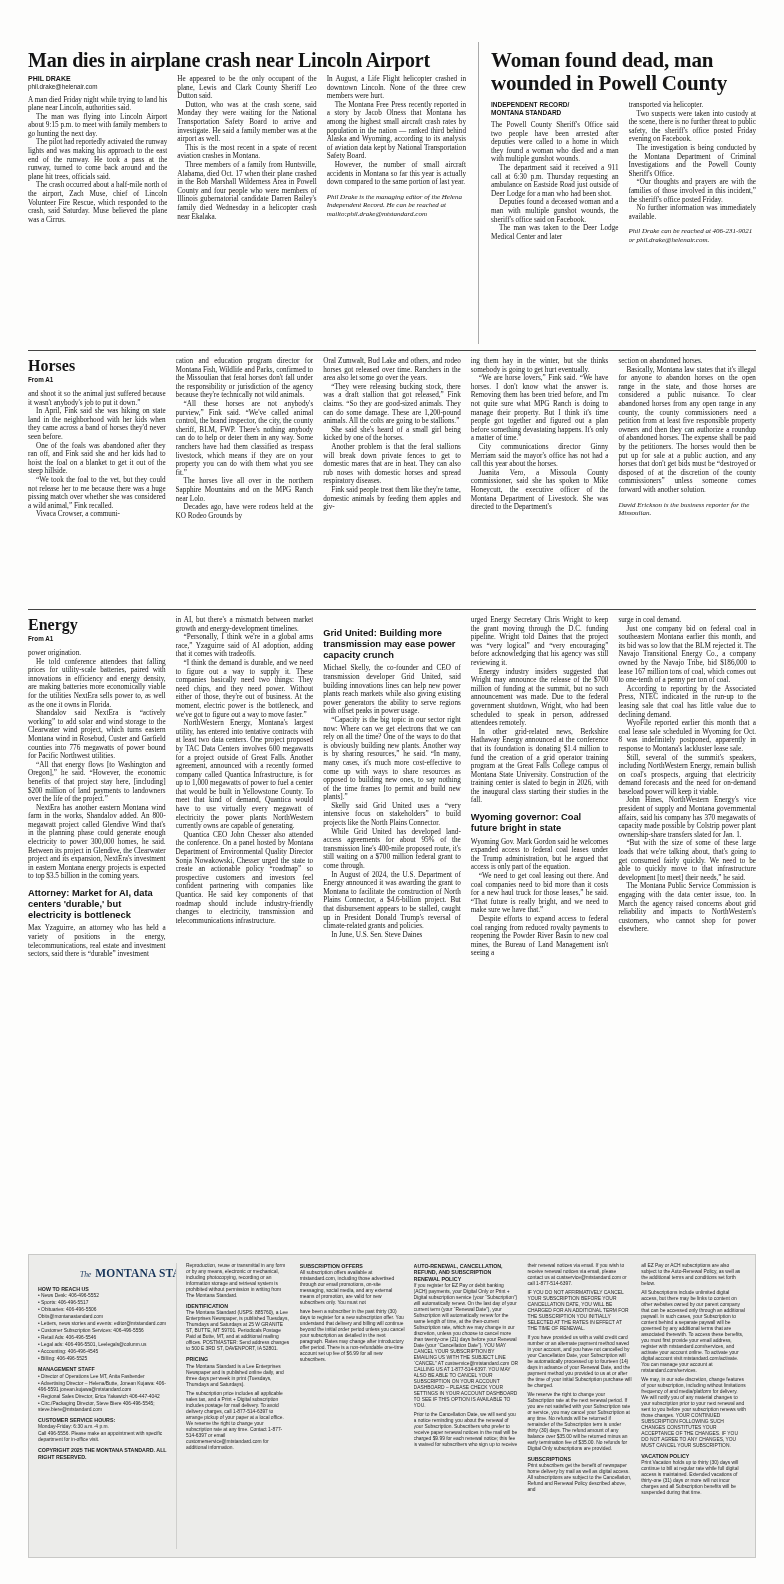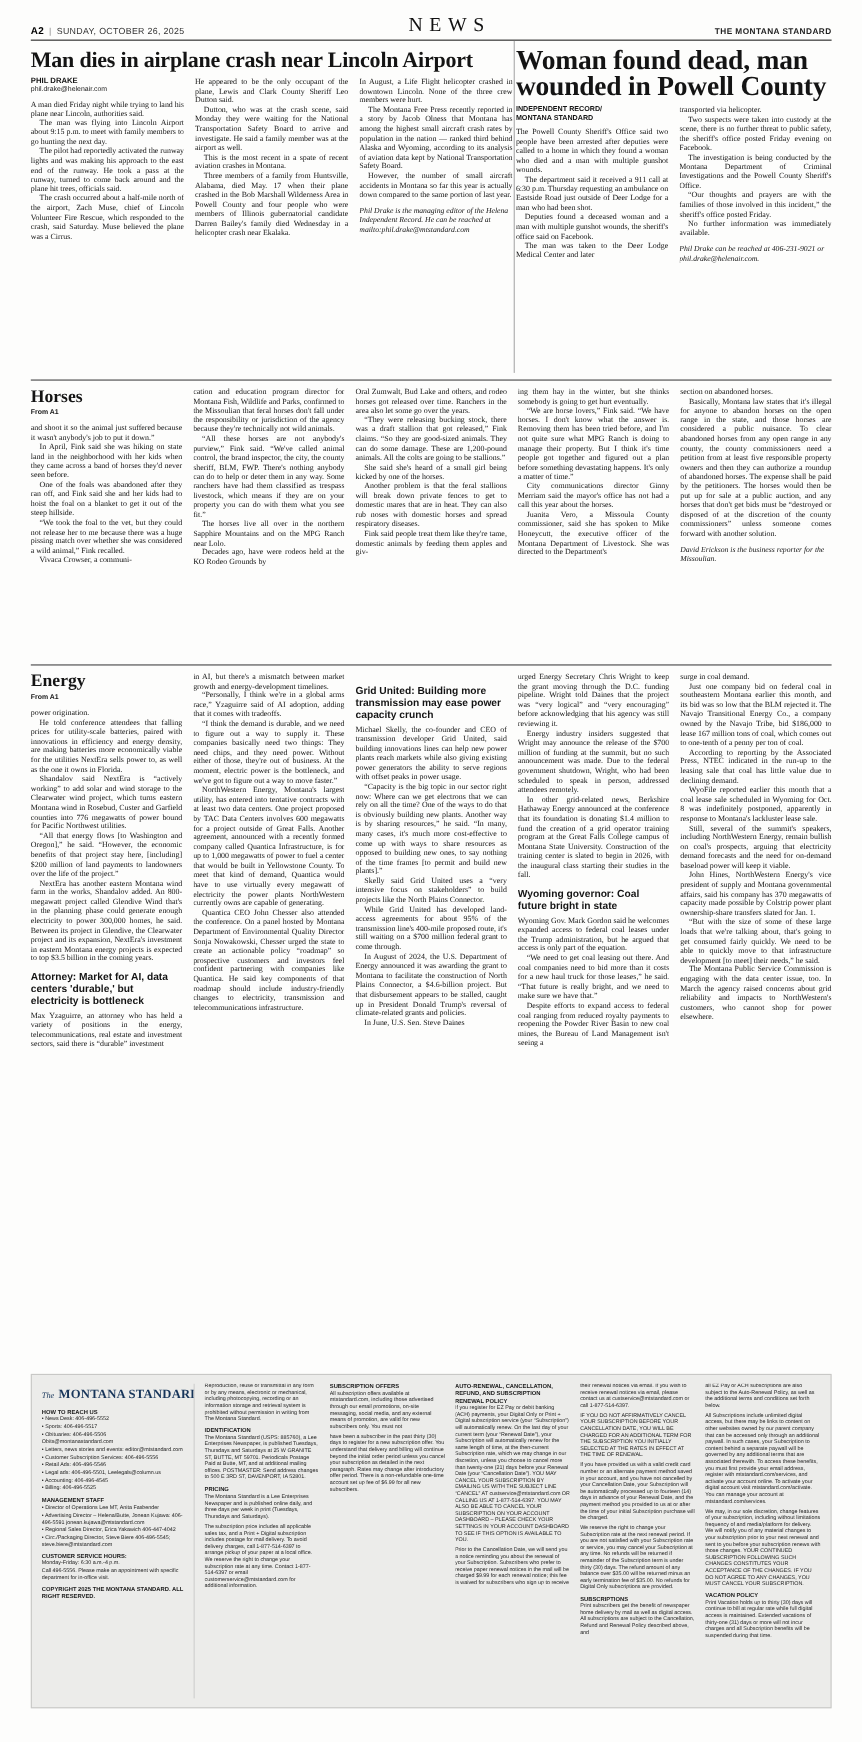--- a/index.html
+++ b/index.html
@@ -30,31 +30,31 @@
              text-align:left; }
   .byline-name { font-family:"Liberation Sans",sans-serif; font-weight:bold;
                  font-size:7px; line-height:8px; }
   .byline-email { font-family:"Liberation Sans",sans-serif; font-size:6.3px;
                   line-height:7.5px; margin-bottom:5px; color:#222; }
   .credit { font-family:"Liberation Sans",sans-serif; font-weight:bold; font-size:6.5px;
             line-height:8px; margin-bottom:4px; white-space:pre-line; }
 
   .headline-lg { font-size:20px; line-height:22px; font-weight:bold; margin:7px 0 4px;
                  letter-spacing:-.2px; white-space:nowrap; overflow:hidden; }
-  .headline-xl { font-size:25px; line-height:23px; font-weight:bold; margin:7px 0 6px;
+  .headline-xl { font-size:21px; line-height:23px; font-weight:bold; margin:7px 0 6px;
                  letter-spacing:-.2px; }
   .jump-title { font-size:16px; line-height:17px; font-weight:bold; margin:0; }
   .fromtag { font-family:"Liberation Sans",sans-serif; font-weight:bold; font-size:6.3px;
              margin:2px 0 7px; }
   .subhead { font-family:"Liberation Sans",sans-serif; font-weight:bold;
              font-size:9.3px; line-height:10.8px; margin:7px 0 4px; }
   .subhead.first { margin-top:12px; }
 
   
-  .top-articles { display:flex; gap:1px; height:302px; overflow:hidden; }
+  .top-articles { display:flex; gap:12px; height:302px; overflow:hidden;margin-top:30px; }
   .crash { width:438px; flex:0 0 auto; }
   .powell { flex:1 1 auto; }
   .cols { display:flex; gap:10px; }
   .col { flex:1 1 0; overflow:hidden; }
   .vrule { width:1px; background:#aaa; flex:0 0 auto; }
   .rule { border:none; border-top:1px solid #444; margin:6px 0 6px; }
 
   .five-cols { display:flex; gap:10px; overflow:hidden; }
   .horses-sec { height:246px; }
   .energy-sec { height:630px; }
@@ -65,57 +65,48 @@
               font-family:"Liberation Sans",sans-serif; }
   .fcol { flex:1 1 0; overflow:hidden; color:#1c1c1c; }
   .fcol.contact { flex:1.25 1 0; border-right:1px solid #cfcfcd; padding-right:7px; }
   .fcol .para { font-size:4.9px; line-height:6px; text-align:left; text-indent:0;
                 margin:0 0 3px; font-family:"Liberation Sans",sans-serif; }
   .fcol .flist .para { margin:0 0 1px; }
   .fhead { font-weight:bold; font-size:5.3px; line-height:6.4px; margin:4px 0 1px; }
   .fhead.first { margin-top:0; }
   .logo { font-family:"Liberation Serif",serif; color:#17355a; margin:0 0 5px;
           white-space:nowrap; }
-  .logo-the { font-style:italic; font-size:7.5px; }
+  .logo-the { font-style:italic; font-size:7.5px;margin-left:42px; }
   .logo-name { font-weight:bold; font-size:11.5px; letter-spacing:.2px; }
 </style>
 </head>
 <body>
 
 <div class="page">
 
-  <header class="folio">
-    <div class="folio-left">
-      <span class="folio-page">A2</span>
-      <span class="folio-sep">|</span>
-      <span class="folio-date">SUNDAY, OCTOBER 26, 2025</span>
-    </div>
-    <div class="folio-section">NEWS</div>
-    <div class="folio-right">THE MONTANA STANDARD</div>
-  </header>
 
   <section class="top-articles">
     <article class="crash">
       <h1 class="headline-lg">Man dies in airplane crash near Lincoln Airport</h1>
       <div class="cols">
         <div class="col">
           <div class="byline-name">PHIL DRAKE</div>
           <div class="byline-email">phil.drake@helenair.com</div>
           <div class="para-group">
               <p class="para">A man died Friday night while trying to land his plane near Lincoln, authorities said.</p>
               <p class="para">The man was flying into Lincoln Airport about 9:15 p.m. to meet with family members to go hunting the next day.</p>
               <p class="para">The pilot had reportedly activated the runway lights and was making his approach to the east end of the runway. He took a pass at the runway, turned to come back around and the plane hit trees, officials said.</p>
               <p class="para">The crash occurred about a half-mile north of the airport, Zach Muse, chief of Lincoln Volunteer Fire Rescue, which responded to the crash, said Saturday. Muse believed the plane was a Cirrus.</p>
             </div>
         </div>
         <div class="col para-group">
             <p class="para">He appeared to be the only occupant of the plane, Lewis and Clark County Sheriff Leo Dutton said.</p>
             <p class="para">Dutton, who was at the crash scene, said Monday they were waiting for the National Transportation Safety Board to arrive and investigate. He said a family member was at the airport as well.</p>
             <p class="para">This is the most recent in a spate of recent aviation crashes in Montana.</p>
-            <p class="para">Three members of a family from Huntsville, Alabama, died May. 17 when their plane crashed in the Bob Marshall Wilderness Area in Powell County and four people who were members of Illinois gubernatorial candidate Darren Bailey's family died Wednesday in a helicopter crash near Ekalaka.</p>
+            <p class="para">Three members of a family from Huntsville, Alabama, died Oct. 17 when their plane crashed in the Bob Marshall Wilderness Area in Powell County and four people who were members of Illinois gubernatorial candidate Darren Bailey's family died Wednesday in a helicopter crash near Ekalaka.</p>
           </div>
         <div class="col">
           <div class="para-group">
               <p class="para">In August, a Life Flight helicopter crashed in downtown Lincoln. None of the three crew members were hurt.</p>
               <p class="para">The Montana Free Press recently reported in a story by Jacob Olness that Montana has among the highest small aircraft crash rates by population in the nation — ranked third behind Alaska and Wyoming, according to its analysis of aviation data kept by National Transportation Safety Board.</p>
               <p class="para">However, the number of small aircraft accidents in Montana so far this year is actually down compared to the same portion of last year.</p>
             </div>
           <p class="tagline">Phil Drake is the managing editor of the Helena Independent Record. He can be reached at mailto:phil.drake@mtstandard.com</p>
         </div>
       </div>

